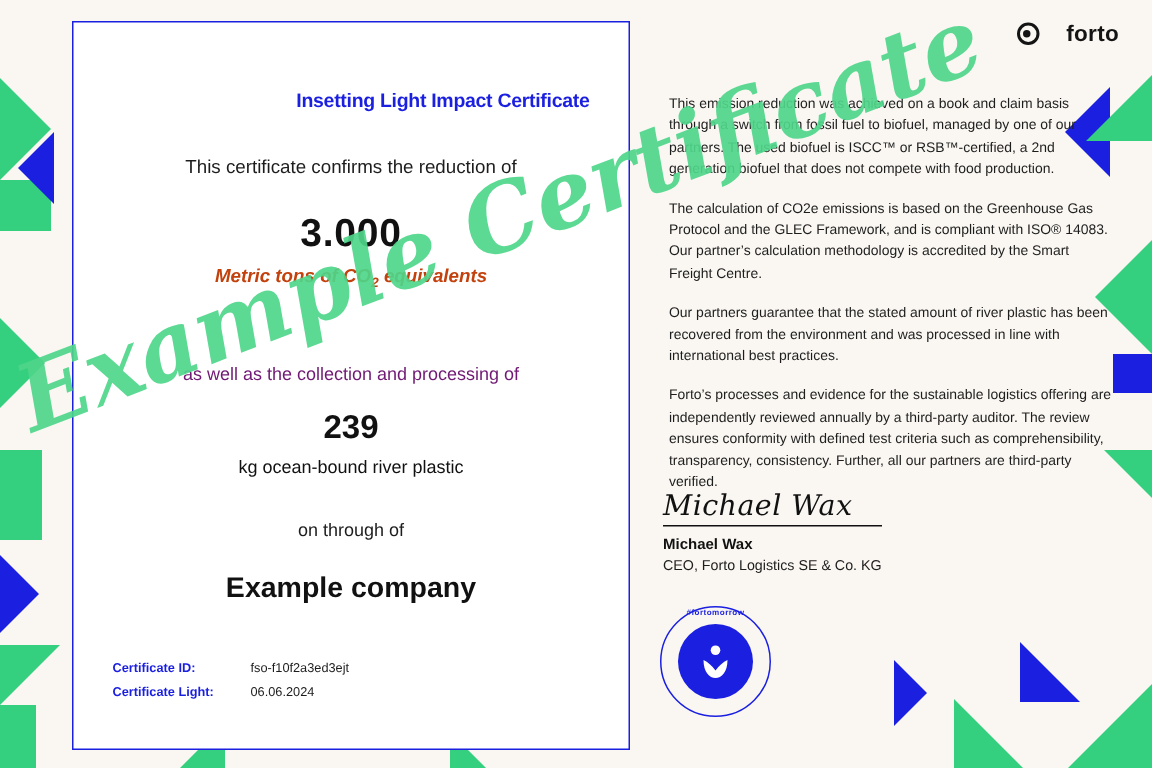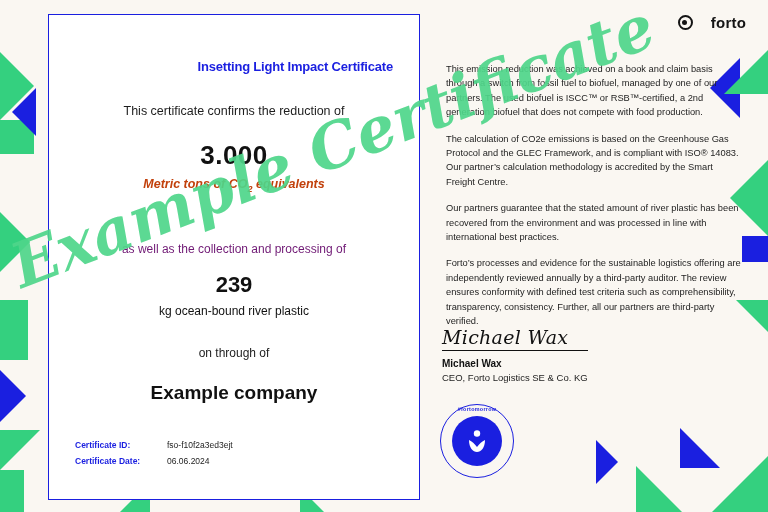--- a/index.html
+++ b/index.html
@@ -364,21 +364,21 @@
     <div class="unit2">kg ocean-bound river plastic</div>
     <div class="behalf">on through of</div>
     <div class="company">Example company</div>
 
     <div class="cert-meta">
       <div class="row">
         <span class="k">Certificate ID:</span>
         <span class="v">fso-f10f2a3ed3ejt</span>
       </div>
       <div class="row">
-        <span class="k">Certificate Date:</span>
+        <span class="k">Certificate Light:</span>
         <span class="v">06.06.2024</span>
       </div>
     </div>
   </div>
 
   <div class="right-col">
     <p>This emission reduction was achieved on a book and claim basis through a switch from fossil fuel to biofuel, managed by one of our partners. The used biofuel is ISCC™ or RSB™-certified, a 2nd generation biofuel that does not compete with food production.</p>
     <p>The calculation of CO2e emissions is based on the Greenhouse Gas Protocol and the GLEC Framework, and is compliant with ISO® 14083. Our partner’s calculation methodology is accredited by the Smart Freight Centre.</p>
     <p>Our partners guarantee that the stated amount of river plastic has been recovered from the environment and was processed in line with international best practices.</p>
     <p>Forto’s processes and evidence for the sustainable logistics offering are independently reviewed annually by a third-party auditor. The review ensures conformity with defined test criteria such as comprehensibility, transparency, consistency. Further, all our partners are third-party verified.</p>

